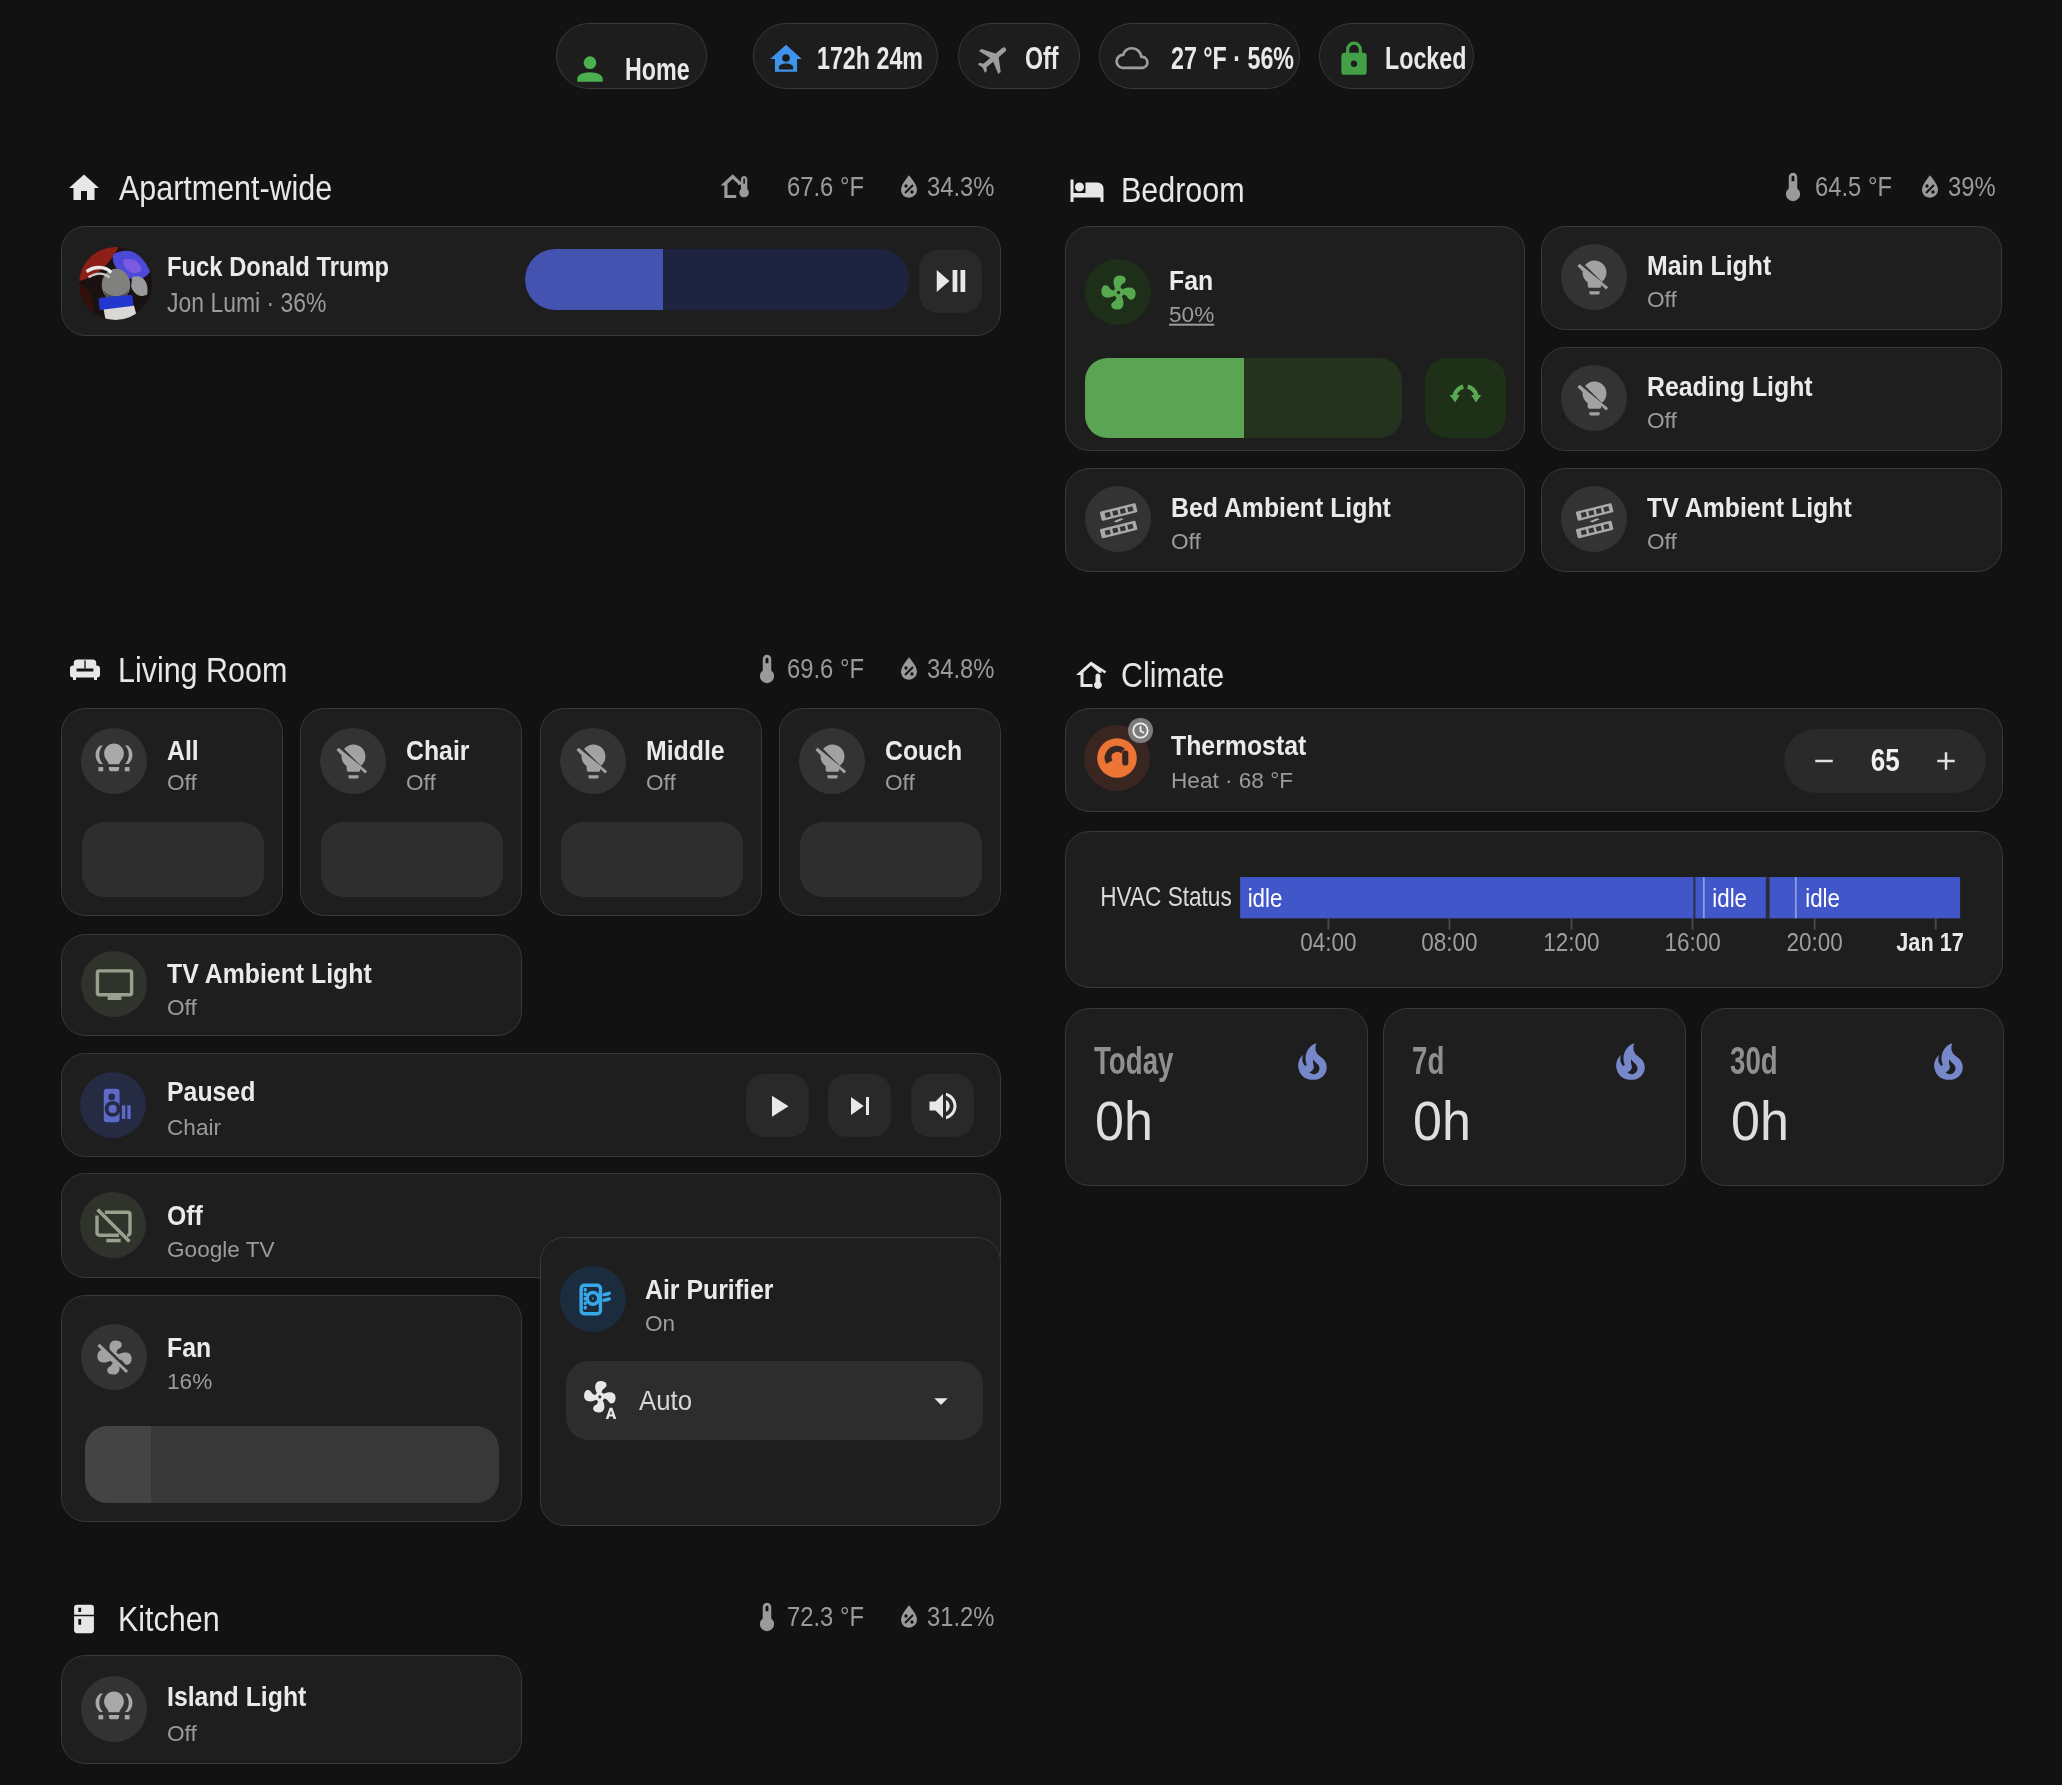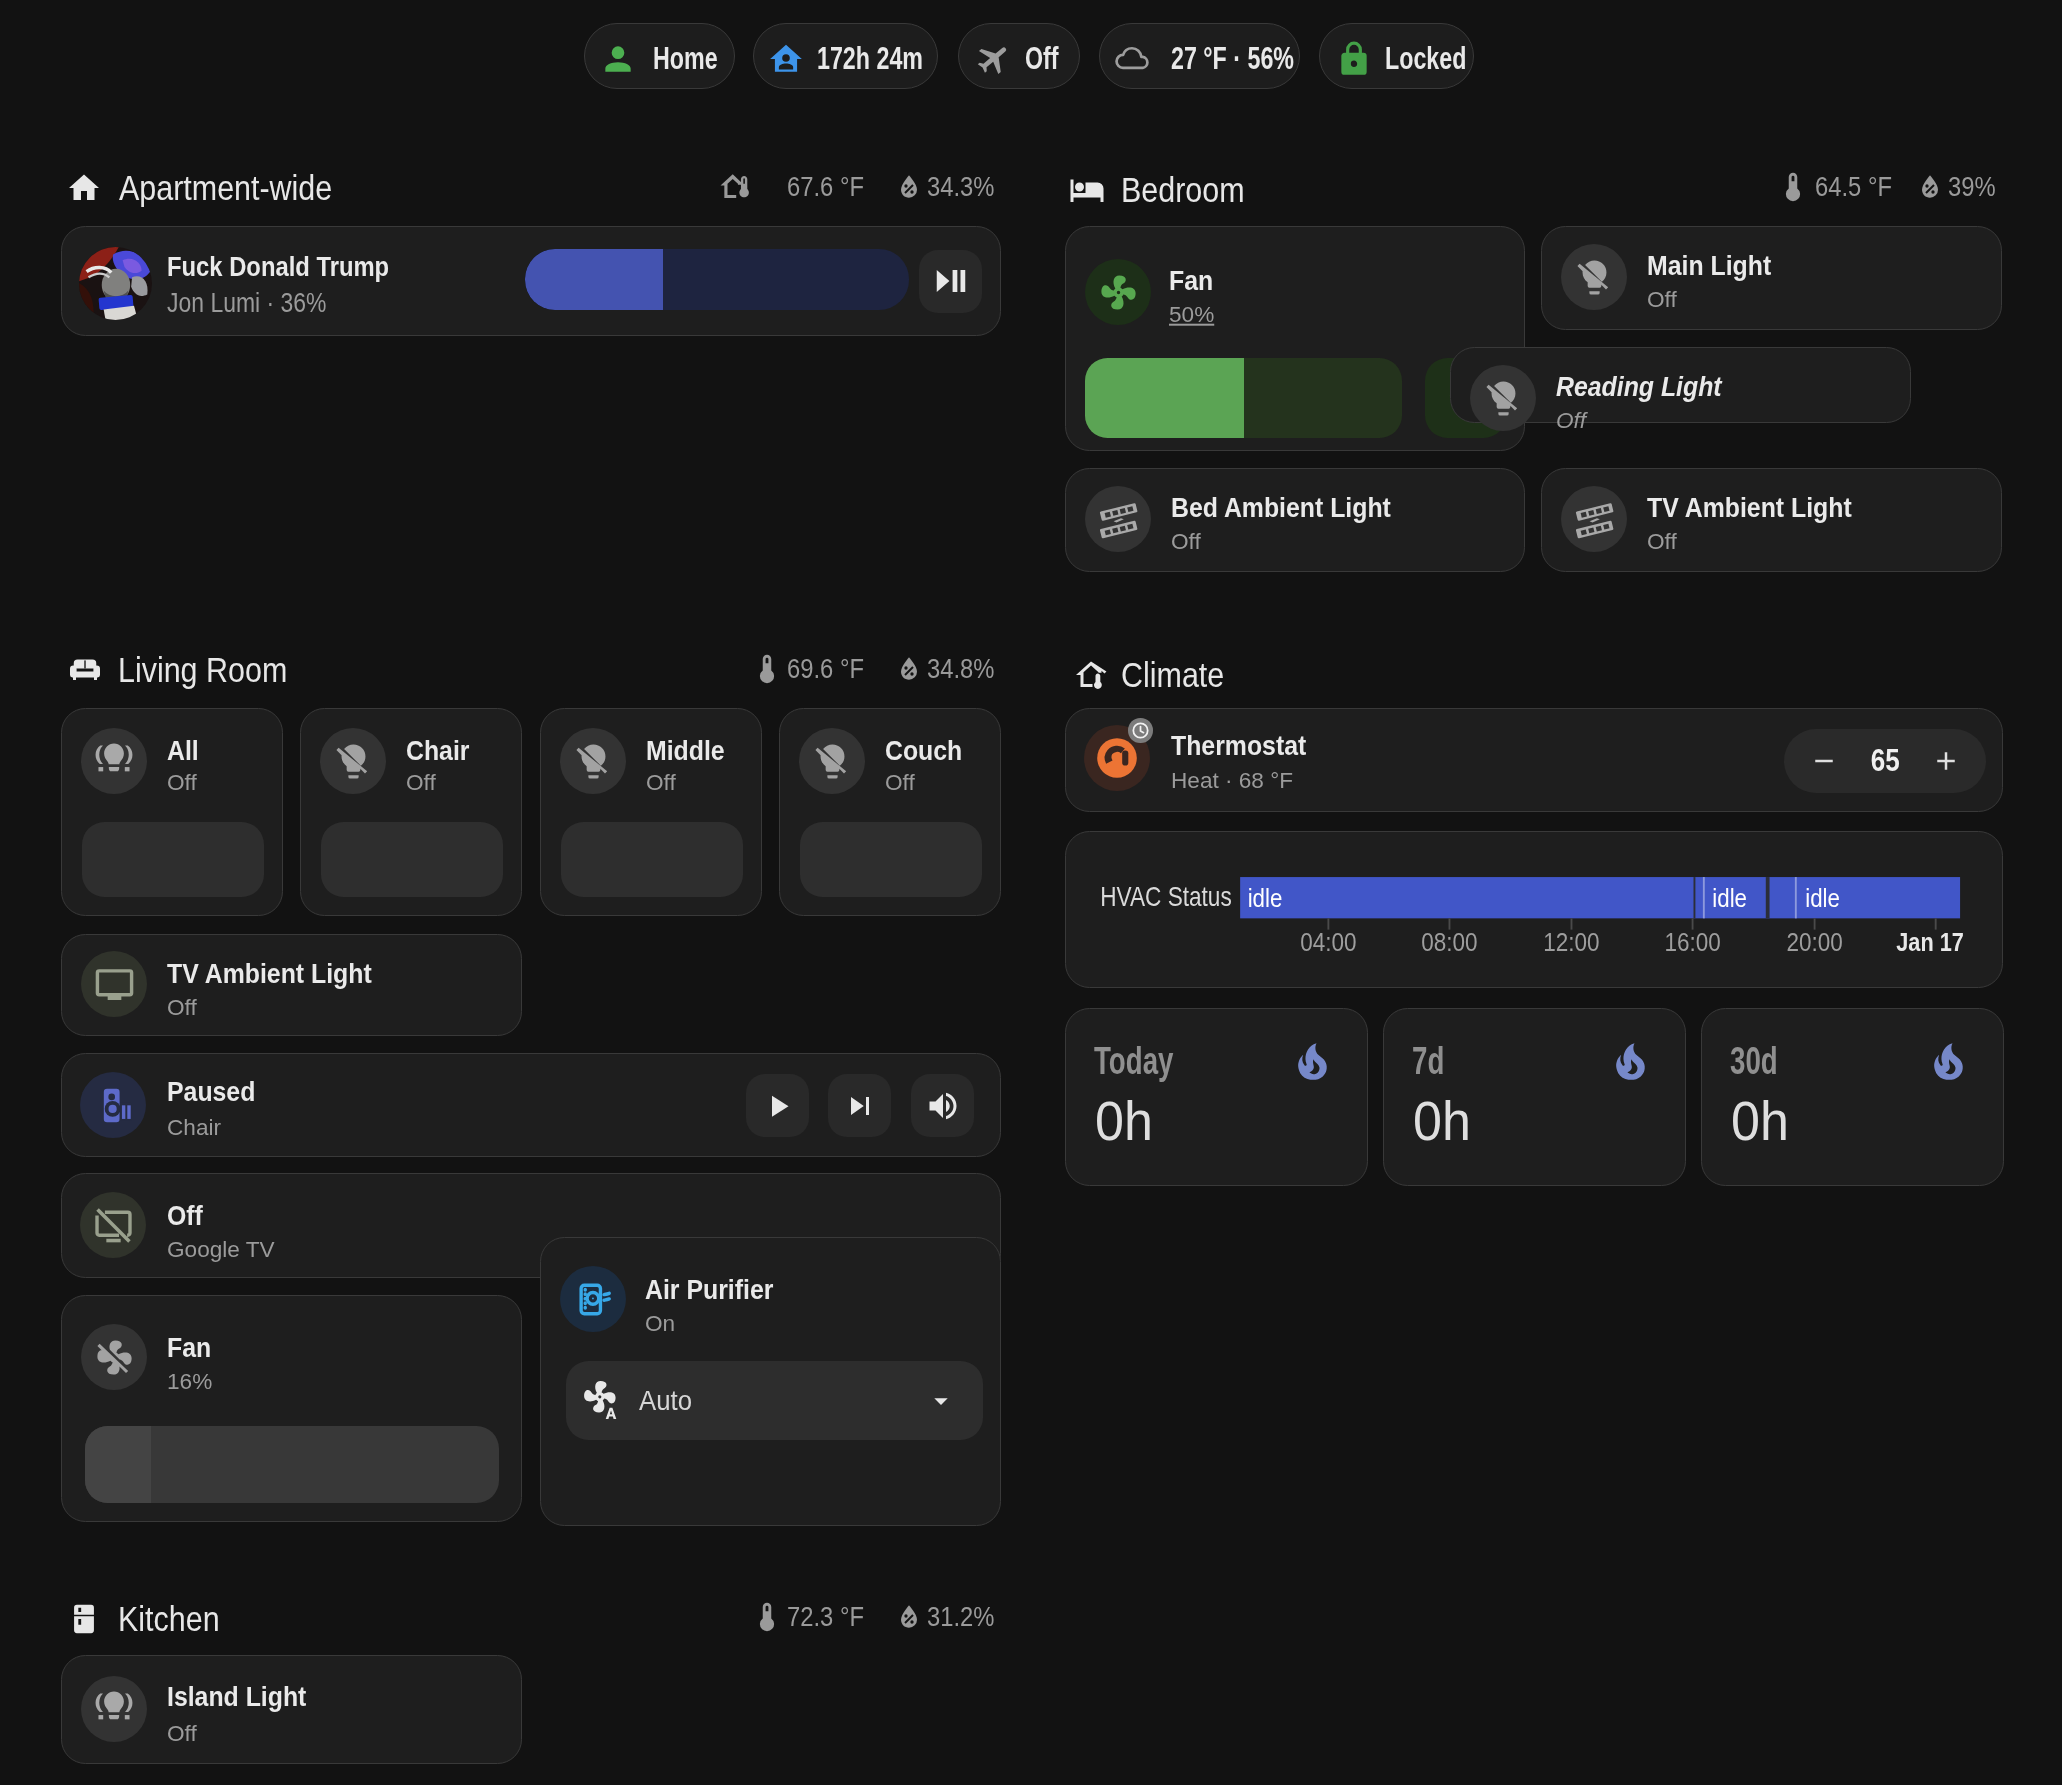--- a/index.html
+++ b/index.html
@@ -15,21 +15,21 @@
 .tico{position:absolute;transform:translateY(-50%);}
 .chip{position:absolute;top:22.6px;height:66px;background:#1d1d1d;border:1.9px solid #393939;border-radius:33px;box-sizing:border-box;display:flex;align-items:center;padding-top:7.5px;}
 .chip .ct{font-size:31px;font-weight:700;color:#e9e9e9;white-space:nowrap;display:inline-block;transform:scaleX(.75);transform-origin:left center;}
 .slider{position:absolute;border-radius:22.6px;overflow:hidden;}
 svg{display:block;flex-shrink:0;}
 </style>
 </head>
 <body>
 <div id="page">
 
-<div class="chip" style="left:584px;width:151px;">
+<div class="chip" style="left:556px;width:151px;align-items:flex-end;">
   <svg width="38" height="38" viewBox="0 0 24 24" style="margin-left:14px;fill:#4caf50;">
         <path d="M12,4A4,4 0 0,1 16,8A4,4 0 0,1 12,12A4,4 0 0,1 8,8A4,4 0 0,1 12,4M12,14C16.42,14 20,15.79 20,18V20H4V18C4,15.79 7.58,14 12,14Z"></path>
       </svg>
   <span class="ct" style="margin-left:16px;">Home</span>
 </div>
 <div class="chip" style="left:753px;width:185px;">
   <svg width="38" height="38" viewBox="0 0 24 24" style="margin-left:13px;">
         <path fill="#3d94ea" d="M12,3L2,12H5V20H19V12H22L12,3Z"></path>
         <circle cx="12" cy="11.4" r="2.4" fill="#1d1d1d"></circle>
         <path d="M12,14.9C14.1,14.9 16.4,15.9 16.5,17V18.6H7.5V17C7.6,15.9 9.9,14.9 12,14.9Z" fill="#1d1d1d"></path>
@@ -357,21 +357,21 @@
 <div class="card" style="left:1541px;top:226px;width:461px;height:104px;">
   <div class="circ" style="left:19px;top:17px;">
     <svg width="41" height="41" viewBox="0 0 24 24" fill="#a2a2a2">
           <path d="M12,2C9.76,2 7.78,3.05 6.5,4.68L16.31,14.5C17.94,13.21 19,11.24 19,9A7,7 0 0,0 12,2M3.28,4L2,5.27L5.04,8.3C5,8.53 5,8.76 5,9C5,11.38 6.19,13.47 8,14.74V17A1,1 0 0,0 9,18H15A1,1 0 0,0 16,17V16.23L18.73,18.96L20,17.69L3.28,4M9,20V21A1,1 0 0,0 10,22H14A1,1 0 0,0 15,21V20H9Z"></path>
         </svg>
   </div>
   <div class="ttl" style="left:105px;top:39px;">Main Light</div>
   <div class="sub" style="left:105px;top:73px;">Off</div>
 </div>
 
-<div class="card" style="left:1450px;top:347px;width:461px;height:76px;font-style:italic;">
+<div class="card" style="left:1541px;top:347px;width:461px;height:104px;">
   <div class="circ" style="left:19px;top:17px;">
     <svg width="41" height="41" viewBox="0 0 24 24" fill="#a2a2a2">
           <path d="M12,2C9.76,2 7.78,3.05 6.5,4.68L16.31,14.5C17.94,13.21 19,11.24 19,9A7,7 0 0,0 12,2M3.28,4L2,5.27L5.04,8.3C5,8.53 5,8.76 5,9C5,11.38 6.19,13.47 8,14.74V17A1,1 0 0,0 9,18H15A1,1 0 0,0 16,17V16.23L18.73,18.96L20,17.69L3.28,4M9,20V21A1,1 0 0,0 10,22H14A1,1 0 0,0 15,21V20H9Z"></path>
         </svg>
   </div>
   <div class="ttl" style="left:105px;top:39px;">Reading Light</div>
   <div class="sub" style="left:105px;top:73px;">Off</div>
 </div>
 
 <div class="card" style="left:1065px;top:468px;width:460px;height:104px;">

